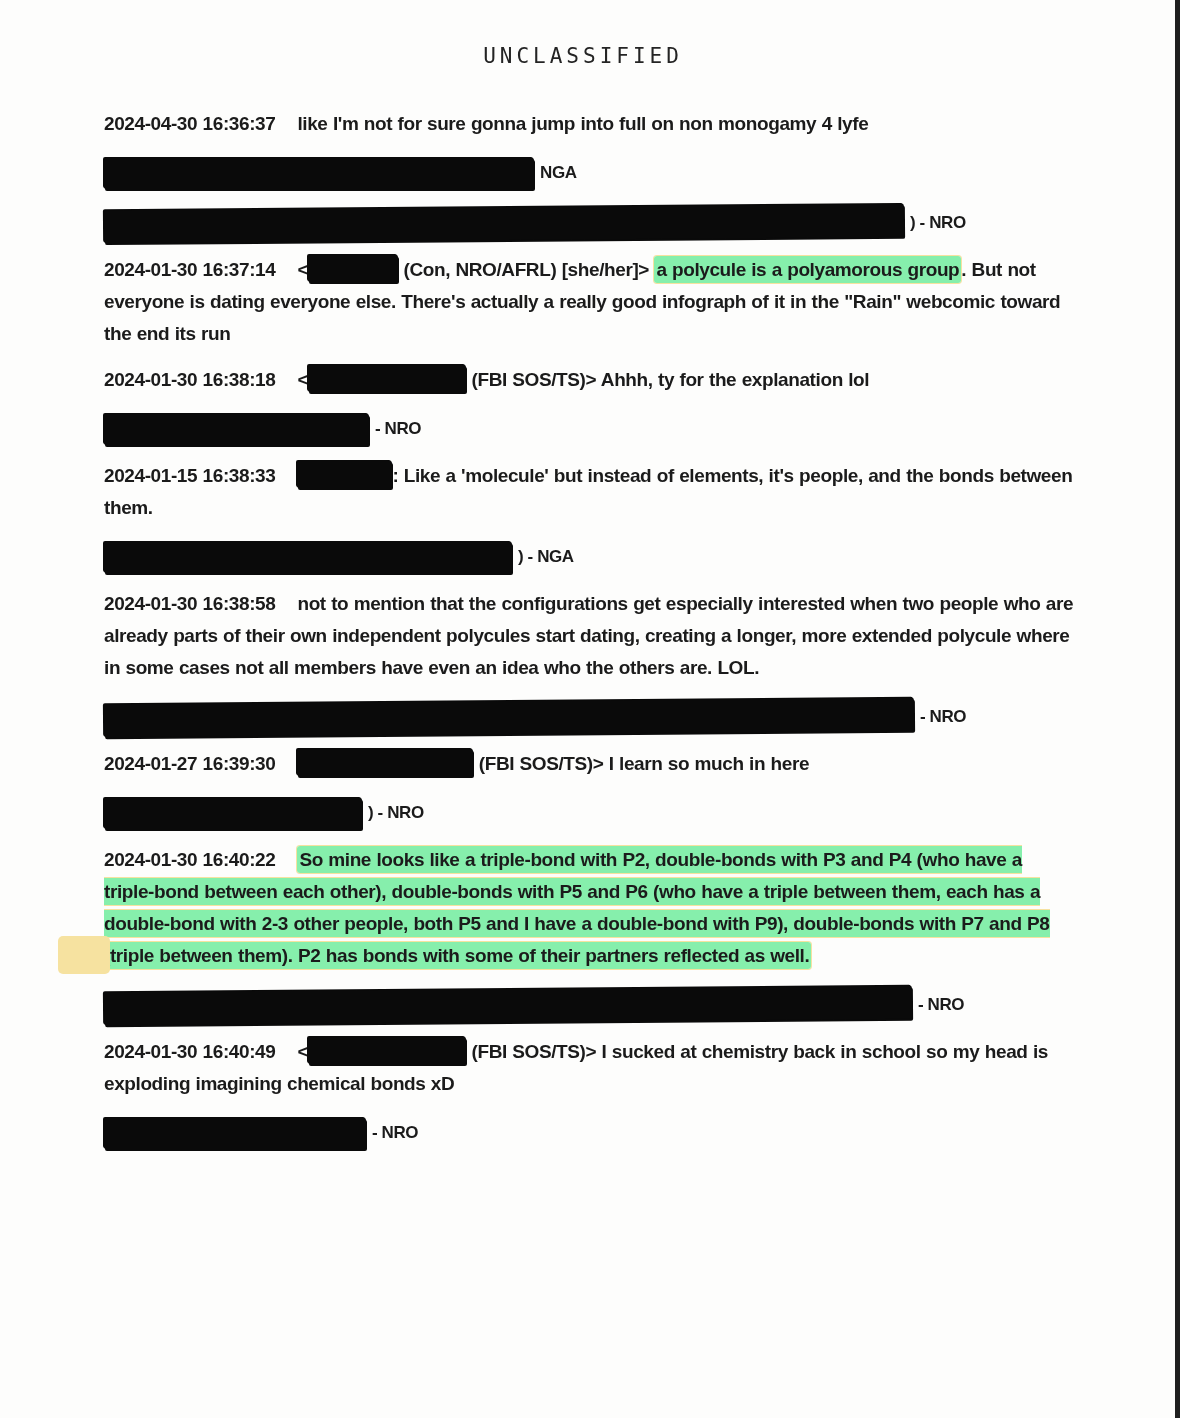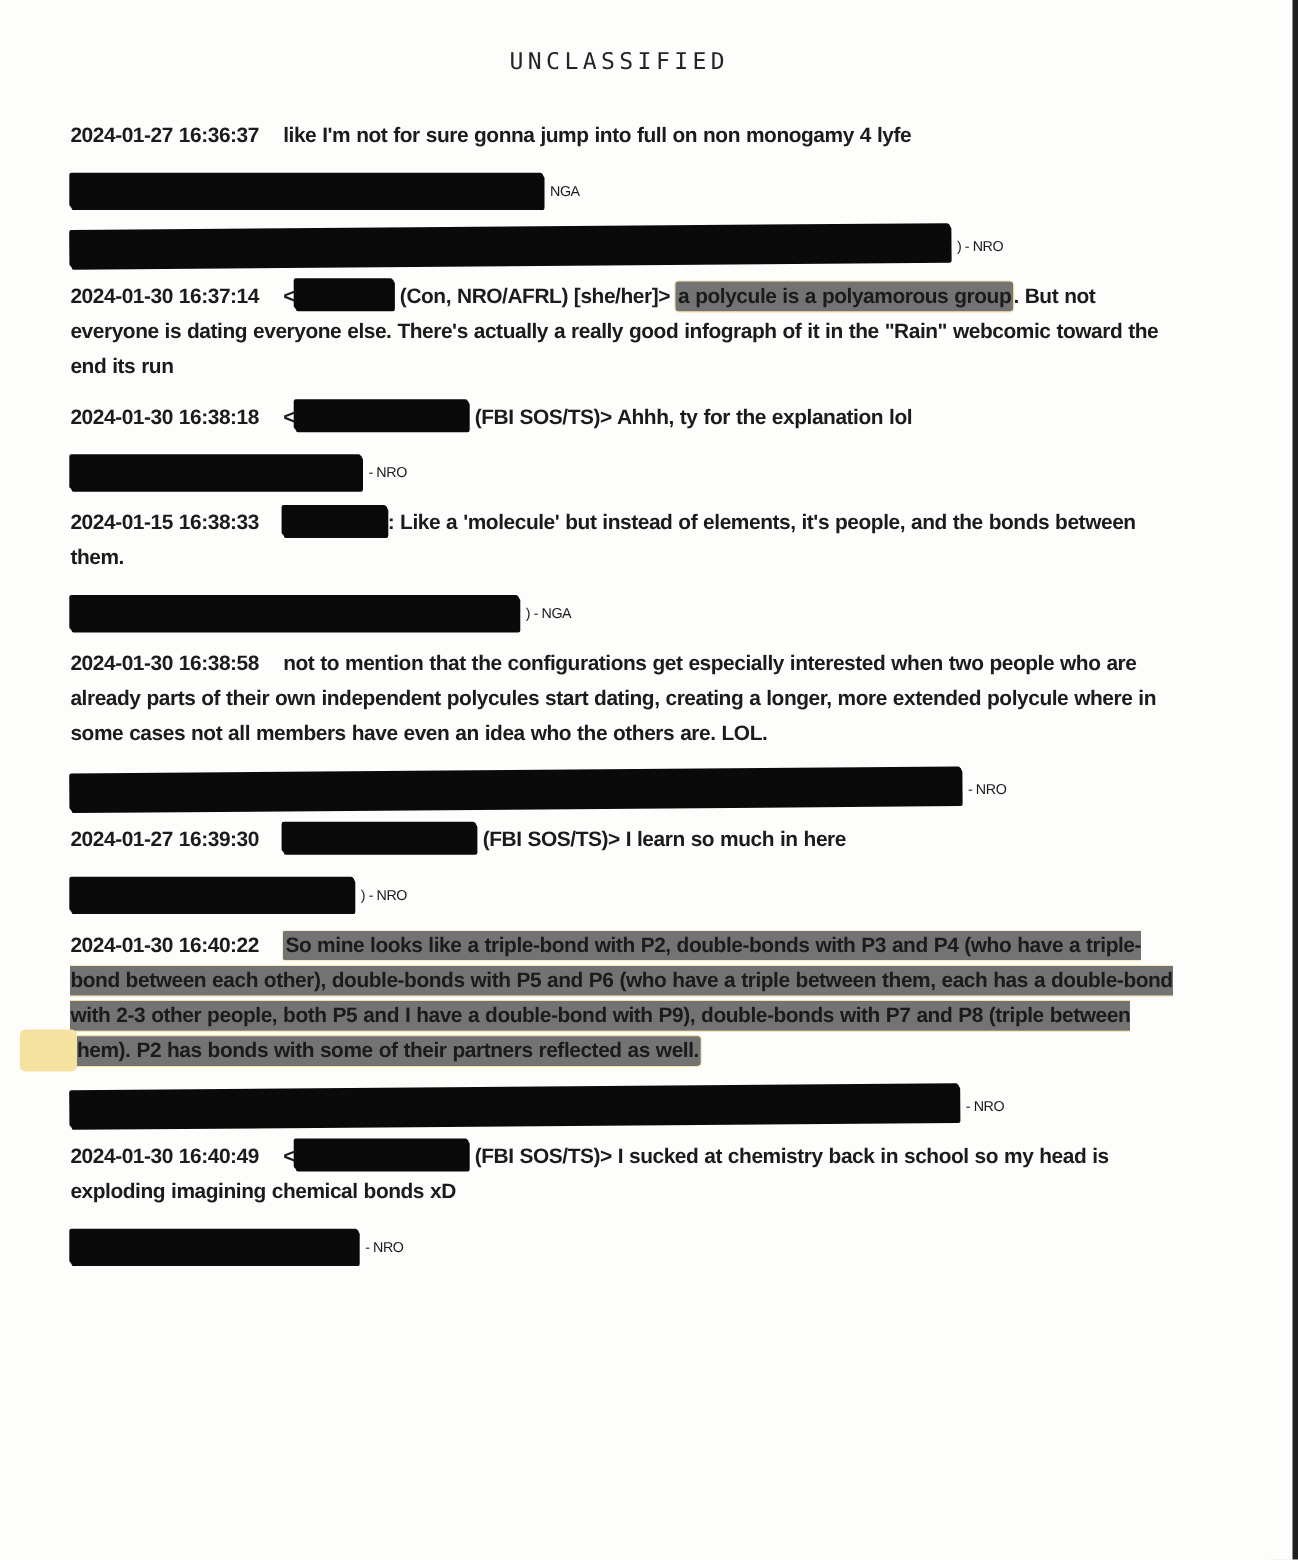--- a/index.html
+++ b/index.html
@@ -16,21 +16,21 @@
   .scan-edge {
     position: absolute;
     top: 0; right: 0;
     width: 5px; height: 100%;
     background: #1f1f1f;
   }
   .content {
     position: absolute;
     left: 0; top: 0;
     width: 100%;
-    padding: 44px 104px 0 64px;
+    padding: 44px 104px 0 104px;
     box-sizing: border-box;
   }
   .banner {
     text-align: center;
     font-family: "DejaVu Sans Mono", monospace;
     font-size: 21px;
     font-weight: 500;
     letter-spacing: 4px;
     color: #242424;
     margin: 0 14px 40px 0;
@@ -66,28 +66,28 @@
   .redact.block {
     display: inline-block;
     height: 31px;
     flex: none;
   }
   .redact.block.tilt {
     transform: rotate(-0.45deg);
     height: 33px;
   }
   .agency {
-    font-size: 13px;
-    font-weight: 400;
+    font-size: 17px;
+    font-weight: 700;
     letter-spacing: -0.4px;
     margin-left: 6px;
     white-space: nowrap;
   }
   .highlight {
-    background: #737373;
+    background: #86efac;
     border-radius: 3px;
     padding: 3px 2px;
     box-shadow: 0 0 0 1px #f6e2a0;
   }
   .message.blob { position: relative; }
   .message.blob::before {
     content: "";
     position: absolute;
     left: -46px;
     bottom: -2px;
@@ -97,21 +97,21 @@
     border-radius: 5px;
   }
 </style>
 </head>
 <body>
 
 <div class="page">
   <div class="content">
     <div class="banner">UNCLASSIFIED</div>
     <div id="chat-log">
-        <p class="message"><span class="time">2024-01-27 16:36:37</span><span class="txt">like I'm not for sure gonna jump into full on non monogamy 4 lyfe</span></p>
+        <p class="message"><span class="time">2024-04-30 16:36:37</span><span class="txt">like I'm not for sure gonna jump into full on non monogamy 4 lyfe</span></p>
         <div class="redaction-row">
           <span class="redact block" style="width: 430px;"></span>
           <span class="agency">NGA</span>
         </div>
         <div class="redaction-row">
           <span class="redact block tilt" style="width: 800px;"></span>
           <span class="agency">) - NRO</span>
         </div>
         <p class="message"><span class="time">2024-01-30 16:37:14</span><span class="txt">&lt;</span><span class="redact inline" style="width: 90px;"></span><span class="txt"> (Con, NRO/AFRL) [she/her]&gt; </span><span class="highlight">a polycule is a polyamorous group</span><span class="txt">. But not everyone is dating everyone else. There's actually a really good infograph of it in the "Rain" webcomic toward the end its run</span></p>
         <p class="message"><span class="time">2024-01-30 16:38:18</span><span class="txt">&lt;</span><span class="redact inline" style="width: 158px;"></span><span class="txt"> (FBI SOS/TS)&gt; Ahhh, ty for the explanation lol</span></p>

